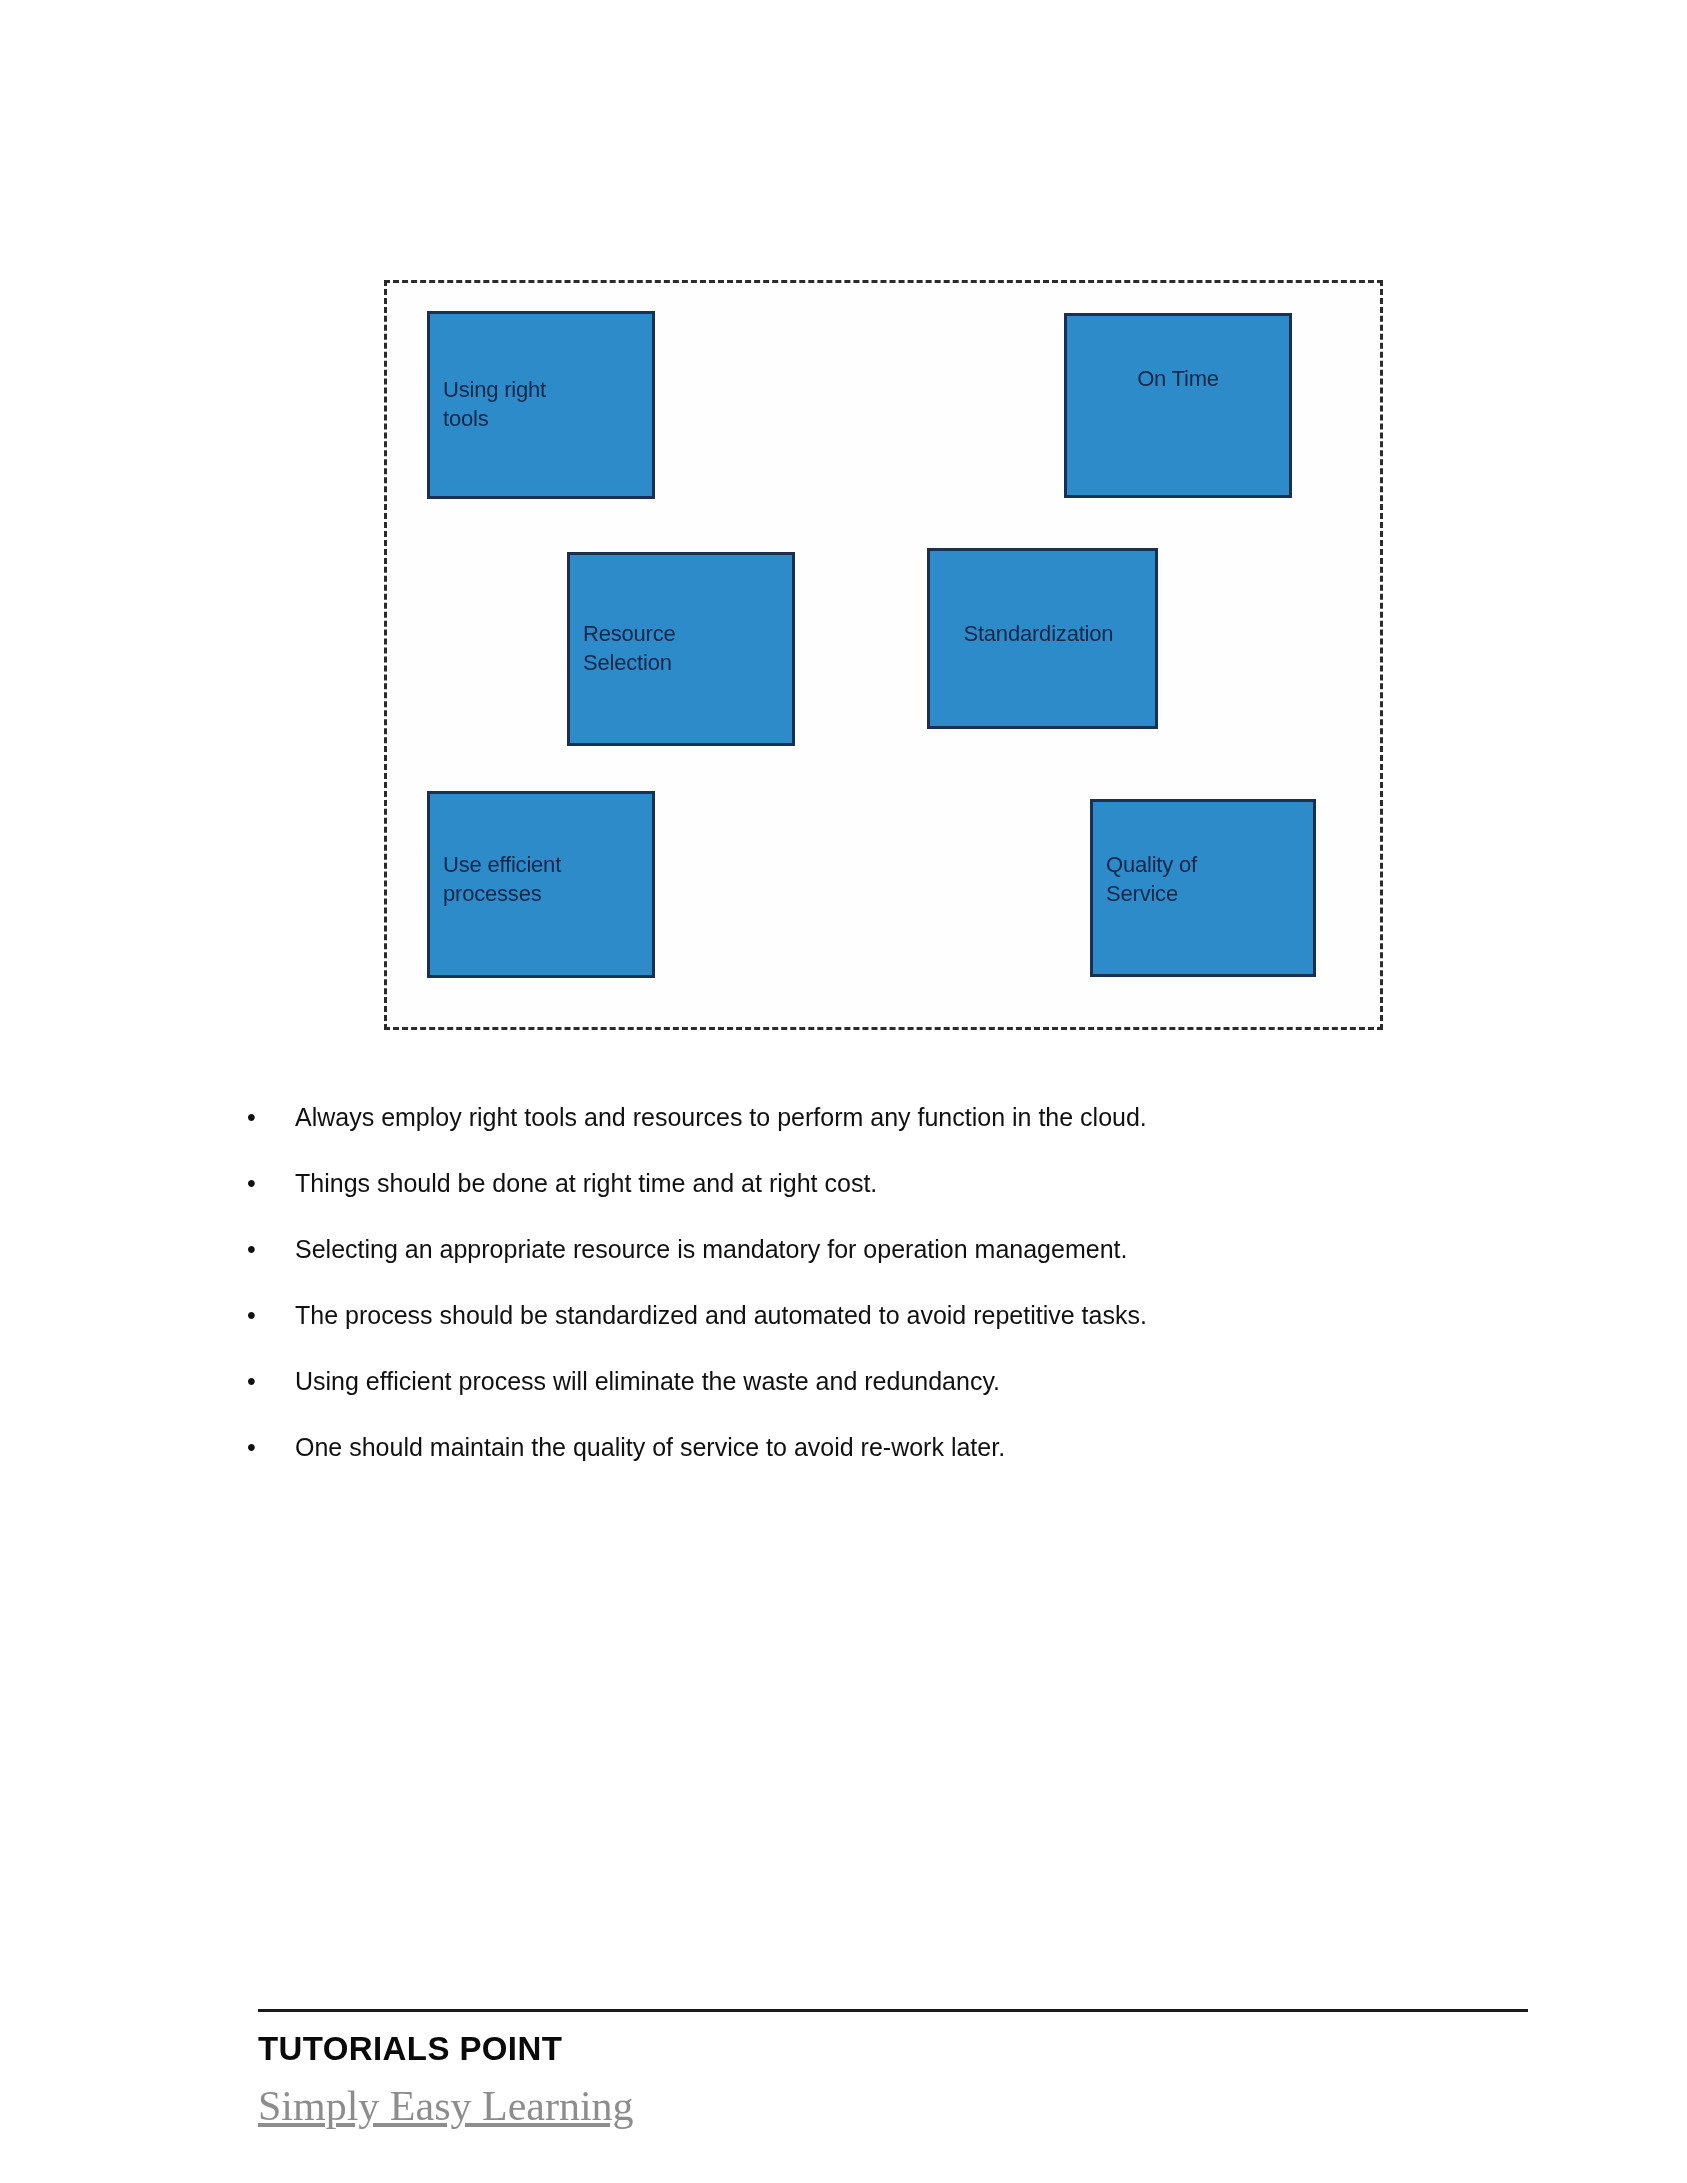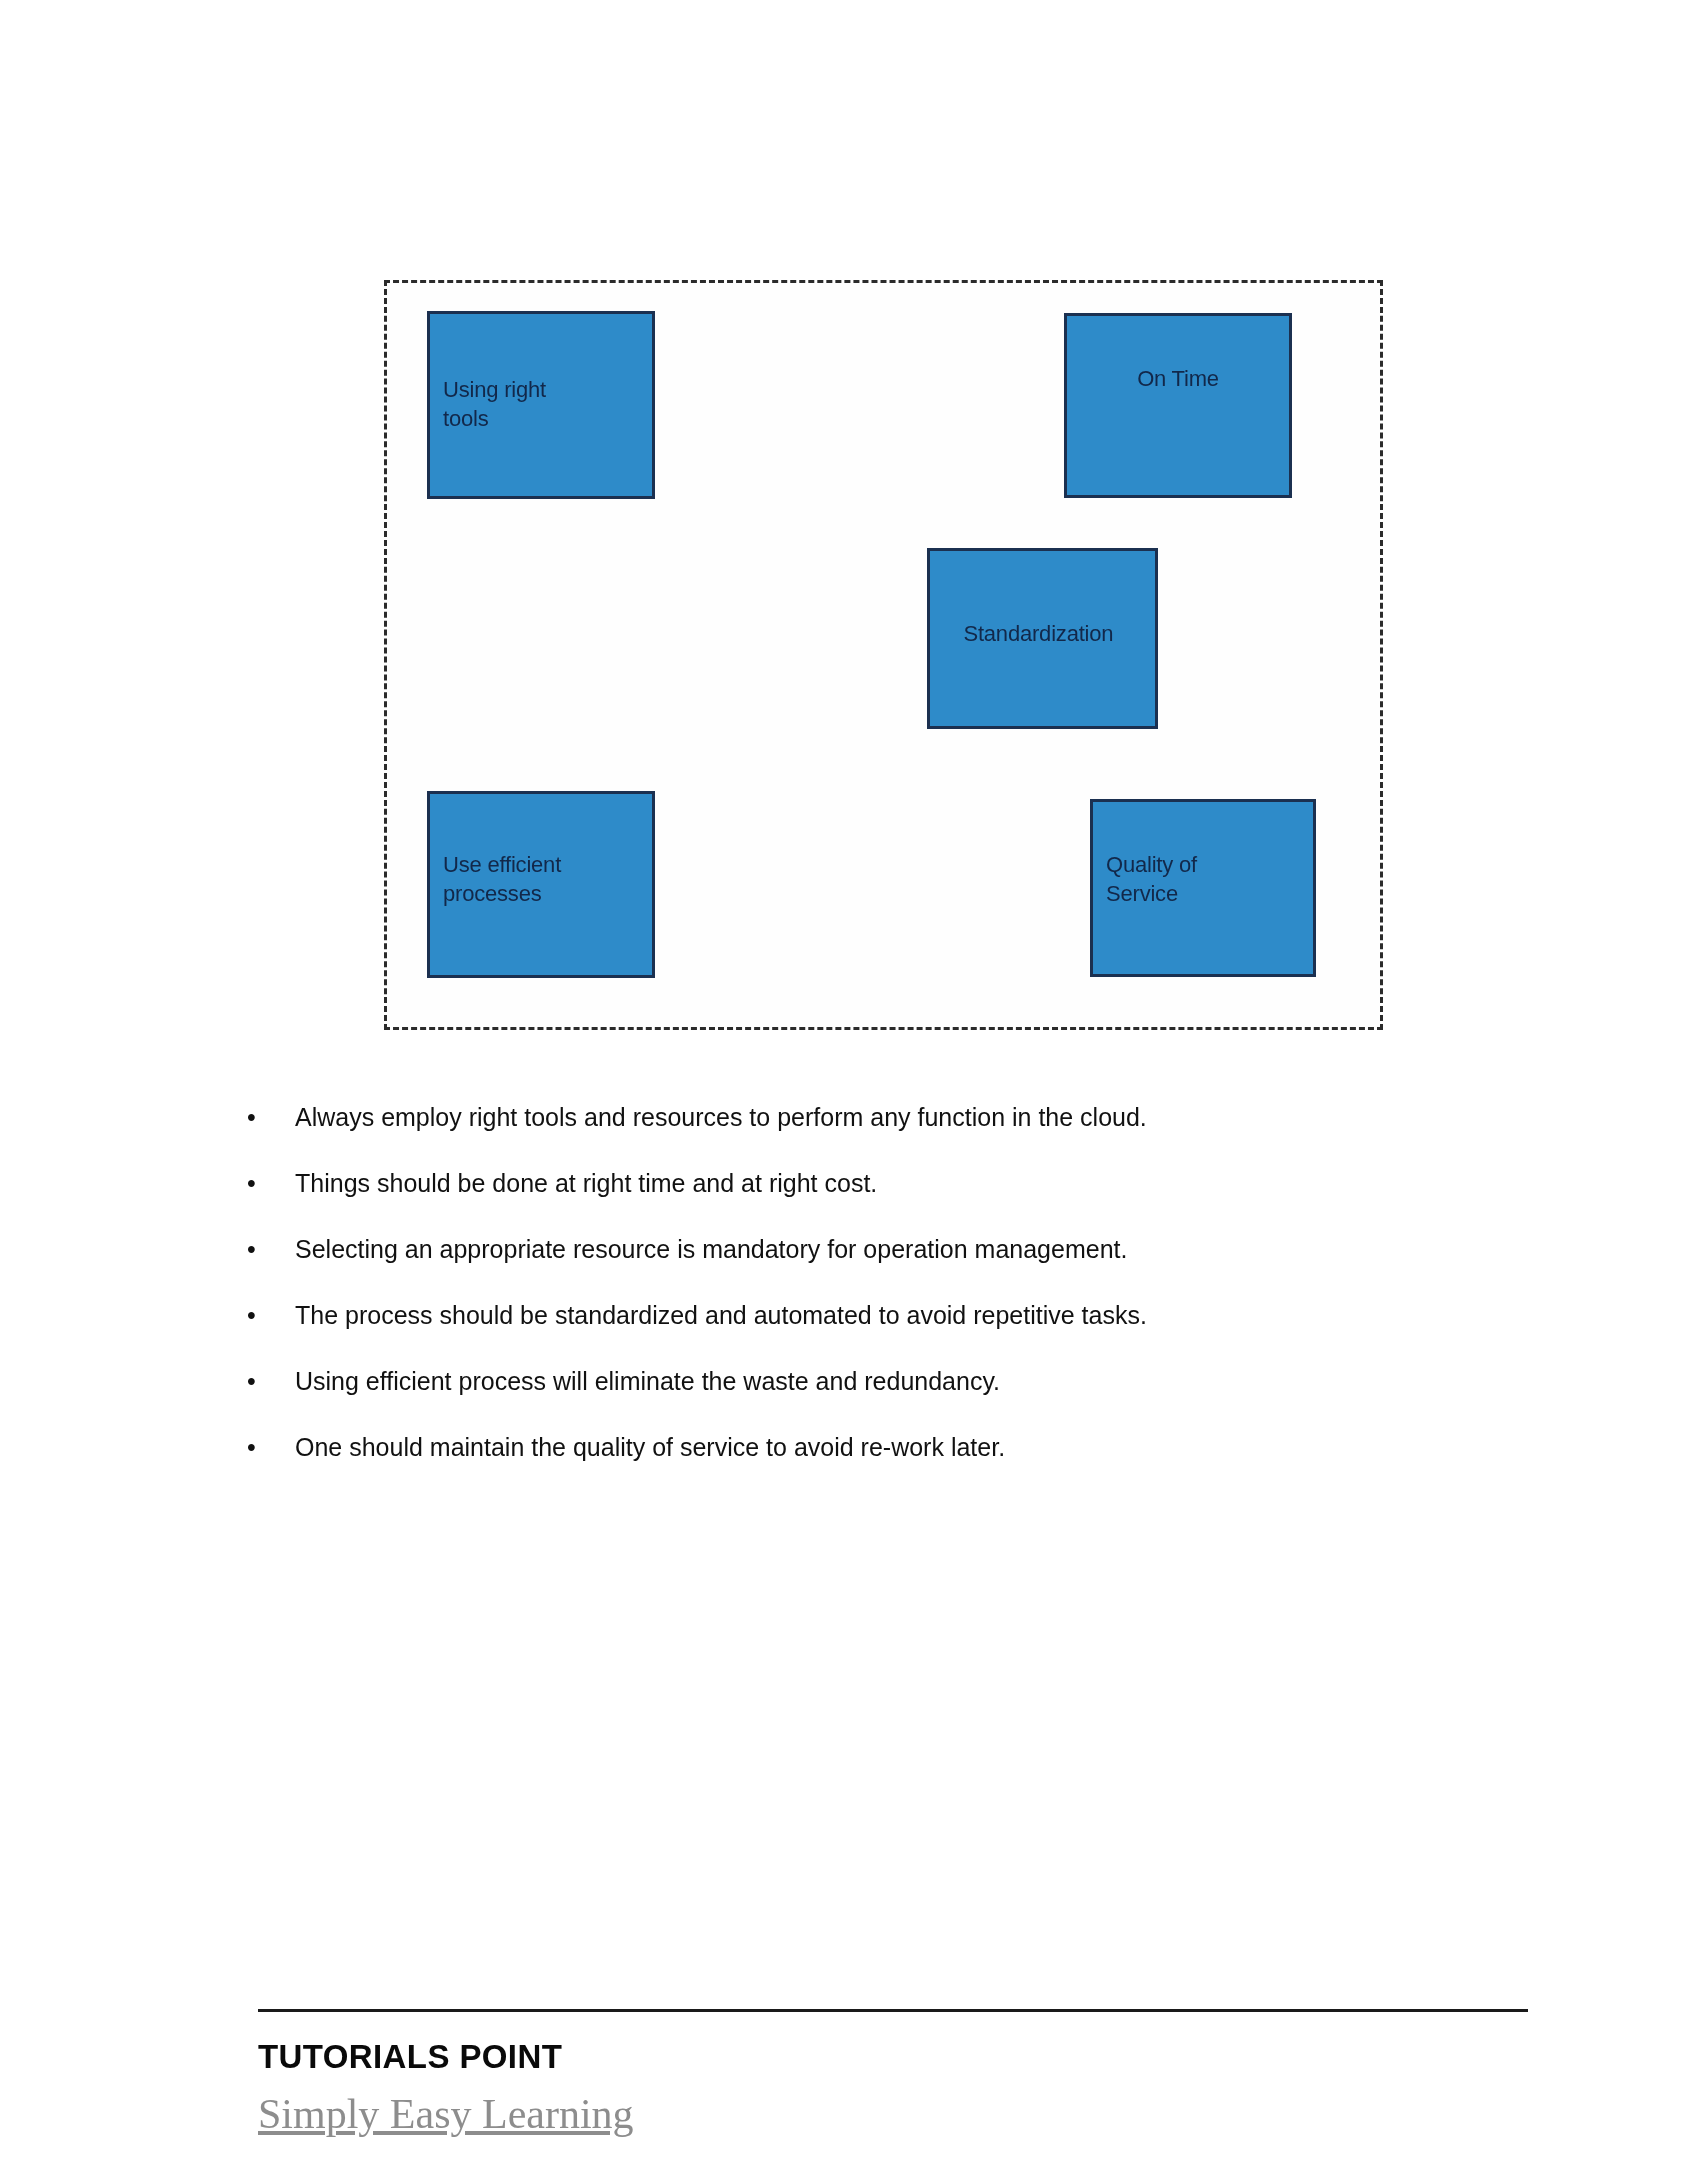--- a/index.html
+++ b/index.html
@@ -108,21 +108,21 @@
     left: 258px;
     top: 2009px;
     width: 1270px;
   }
   #footer-rule {
     width: 1270px;
     height: 2.5px;
     background: #1a1a1a;
   }
   #footer-brand {
-    margin-top: 26px;
+    margin-top: 18px;
     font-family: "Liberation Sans", sans-serif;
     font-weight: bold;
     font-size: 33px;
     letter-spacing: 0.4px;
     color: #0a0a0a;
   }
   #footer-tagline {
     margin-top: 14px;
     font-family: "Liberation Serif", serif;
     font-size: 42px;
@@ -137,20 +137,23 @@
   <div id="diagram-frame"></div>
 
   <div class="node-box align-left" id="node-using-right-tools">
     <span class="node-label">Using right<br>tools</span>
   </div>
 
   <div class="node-box align-center" id="node-on-time">
     <span class="node-label">On Time</span>
   </div>
 
+  <div class="node-box align-left" id="node-resource-selection">
+    <span class="node-label">Resource<br>Selection</span>
+  </div>
 
   <div class="node-box align-left overflowing" id="node-standardization">
     <span class="node-label">Standardization</span>
   </div>
 
   <div class="node-box align-left" id="node-use-efficient">
     <span class="node-label">Use efficient<br>processes</span>
   </div>
 
   <div class="node-box align-left" id="node-quality-of-service">

